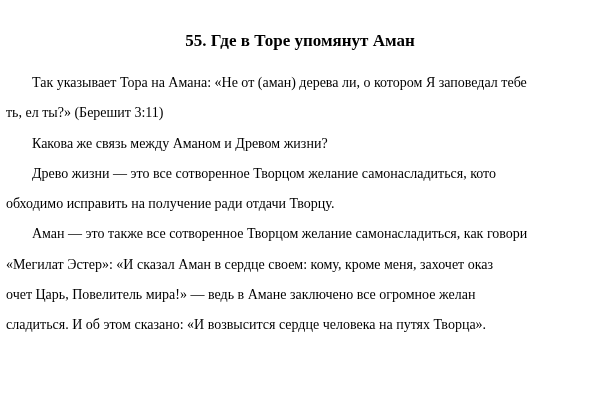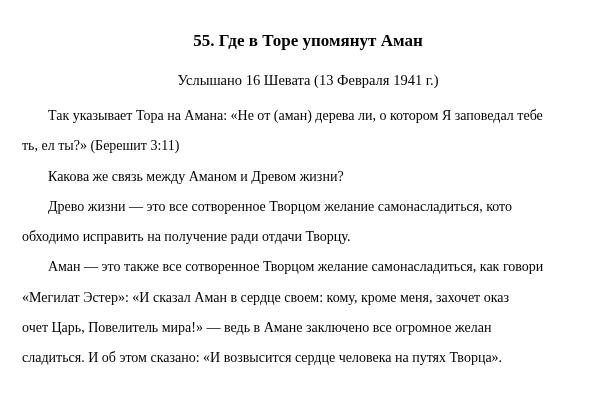--- a/index.html
+++ b/index.html
@@ -11,21 +11,21 @@
     height: 400px;
     background: #ffffff;
     font-family: "Liberation Serif", serif;
     color: #000000;
     overflow: hidden;
   }
   .page {
     width: 600px;
     height: 288px;
     box-sizing: border-box;
-    padding: 30px 0 0 16px;
+    padding: 30px 0 0 0;
     position: relative;
   }
   .title {
     font-size: 17px;
     font-weight: bold;
     text-align: center;
     line-height: 1.3;
     margin: 0 0 20px 0;
     padding: 0 20px;
   }
@@ -51,21 +51,20 @@
     text-indent: 0;
   }
 </style>
 </head>
 <body>
 
 <div class="page">
 
   <h1 class="title">55. Где в Торе упомянут Аман</h1>
 
-  <div class="subtitle">Услышано 16 Шевата (13 Февраля 1941 г.)</div>
 
   <div class="body-block">
     <p class="para">Так указывает Тора на Амана: «Не от (аман) дерева ли, о котором Я заповедал тебе</p>
     <p class="para cont">ть, ел ты?» (Берешит 3:11)</p>
     <p class="para">Какова же связь между Аманом и Древом жизни?</p>
     <p class="para">Древо жизни — это все сотворенное Творцом желание самонасладиться, кото</p>
     <p class="para cont">обходимо исправить на получение ради отдачи Творцу.</p>
     <p class="para">Аман — это также все сотворенное Творцом желание самонасладиться, как говори</p>
     <p class="para cont">«Мегилат Эстер»: «И сказал Аман в сердце своем: кому, кроме меня, захочет оказ</p>
     <p class="para cont">очет Царь, Повелитель мира!» — ведь в Амане заключено все огромное желан</p>

